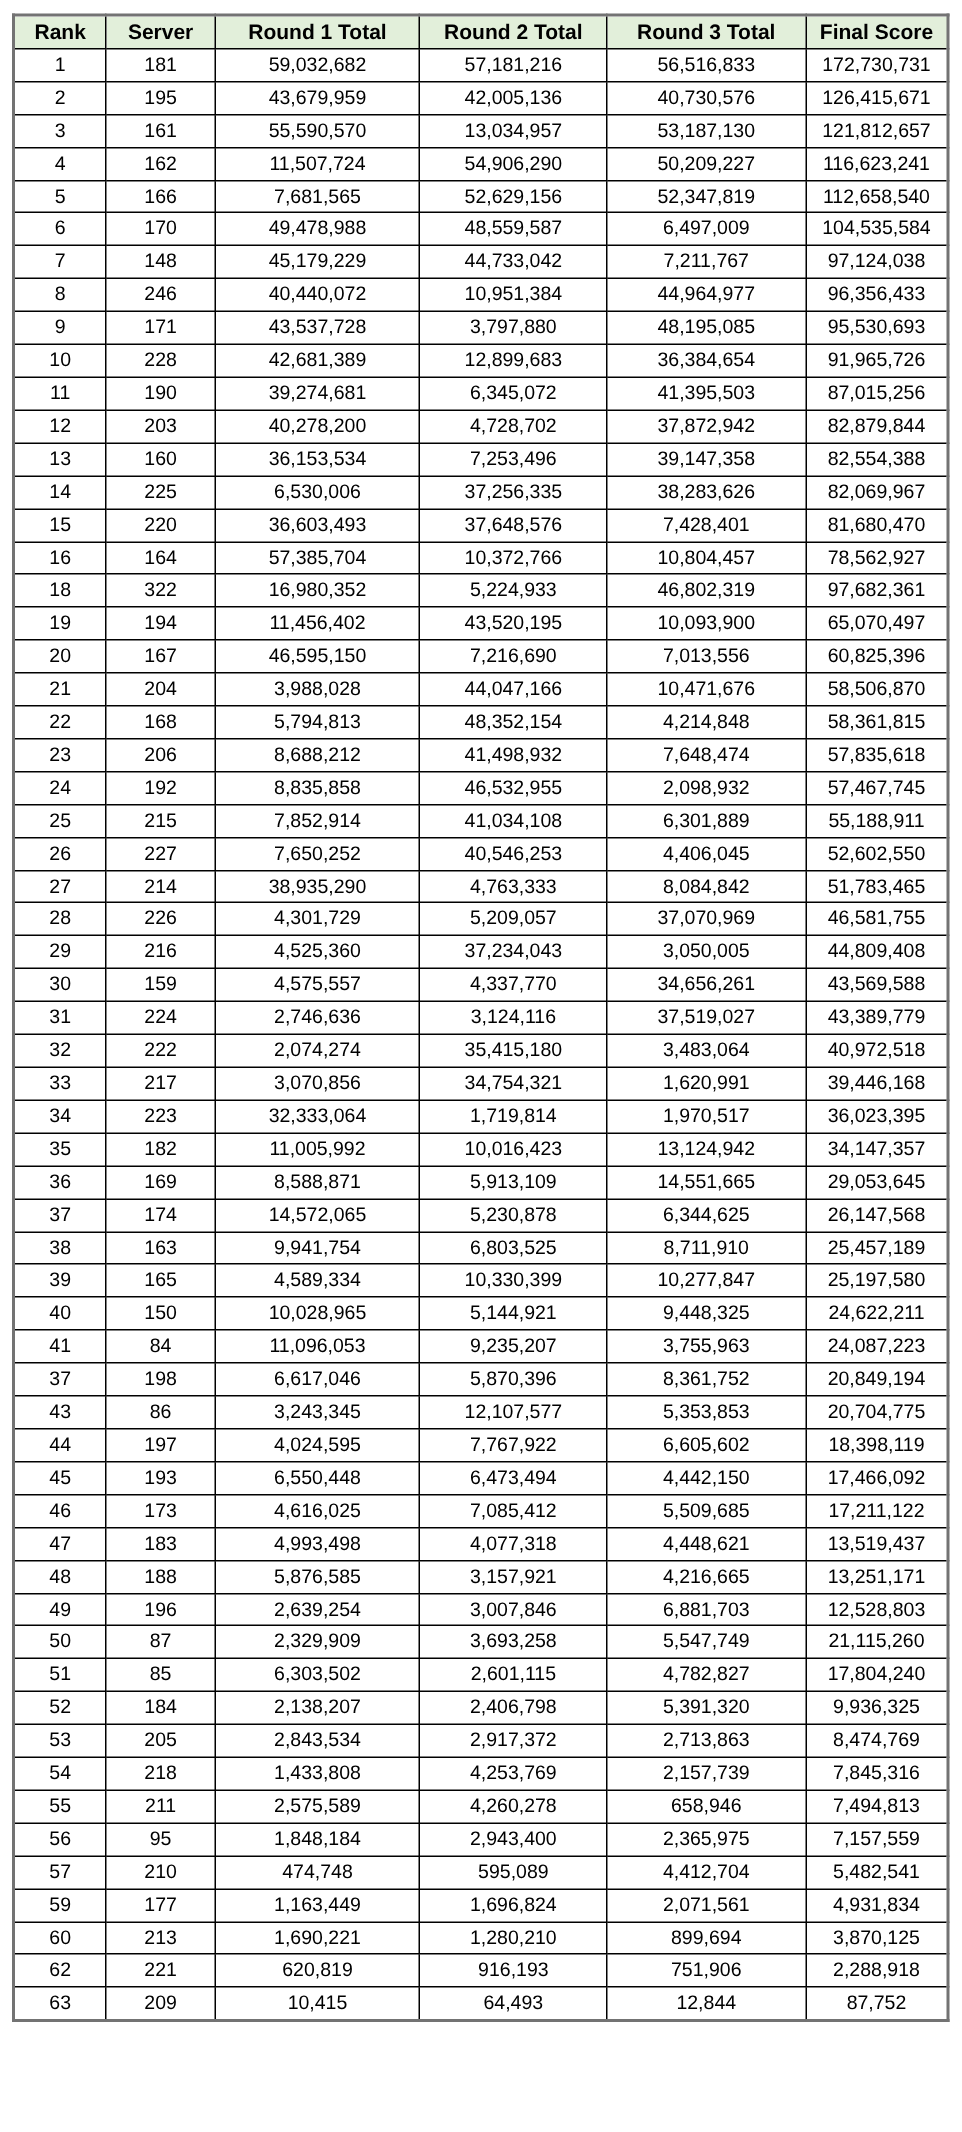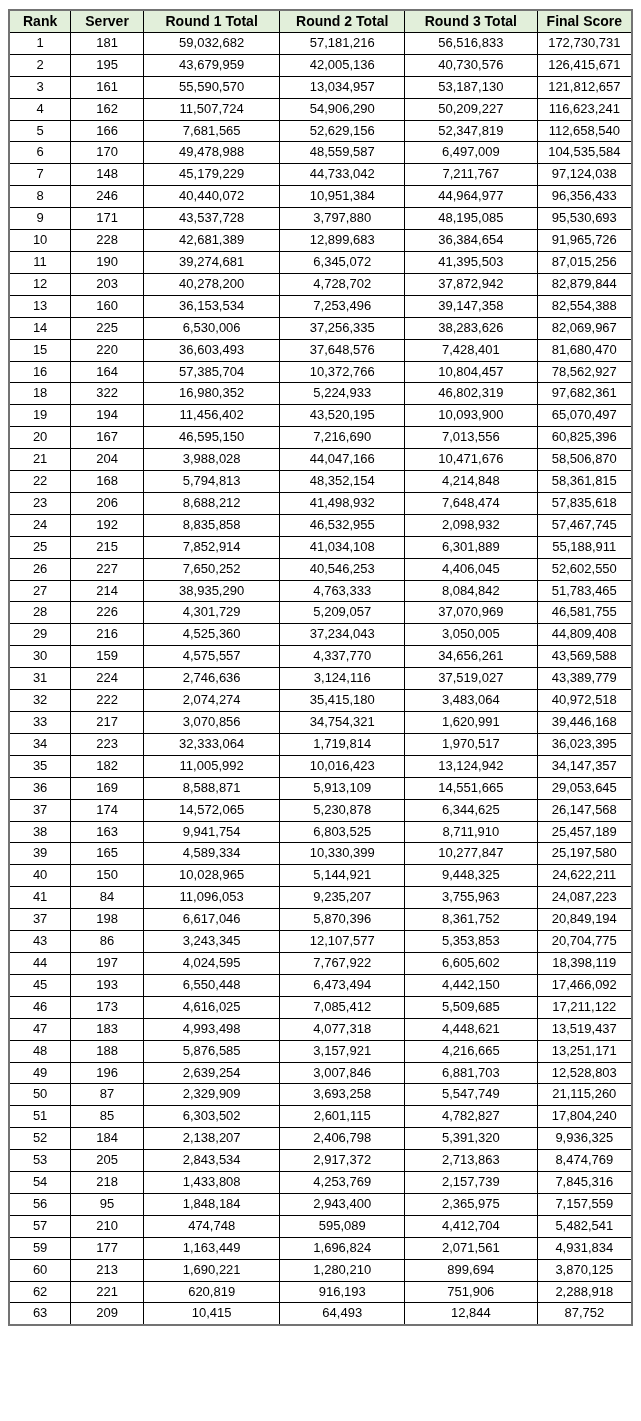--- a/index.html
+++ b/index.html
@@ -486,20 +486,28 @@
         </tr>
         <tr>
           <td>54</td>
           <td>218</td>
           <td>1,433,808</td>
           <td>4,253,769</td>
           <td>2,157,739</td>
           <td>7,845,316</td>
         </tr>
         <tr>
+          <td>55</td>
+          <td>211</td>
+          <td>2,575,589</td>
+          <td>4,260,278</td>
+          <td>658,946</td>
+          <td>7,494,813</td>
+        </tr>
+        <tr>
           <td>56</td>
           <td>95</td>
           <td>1,848,184</td>
           <td>2,943,400</td>
           <td>2,365,975</td>
           <td>7,157,559</td>
         </tr>
         <tr>
           <td>57</td>
           <td>210</td>

